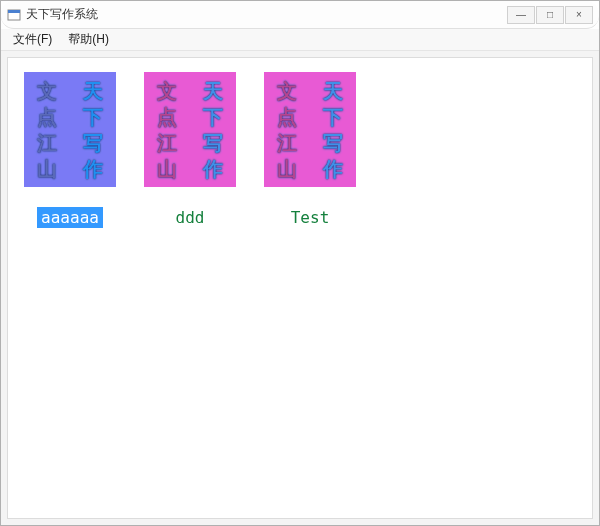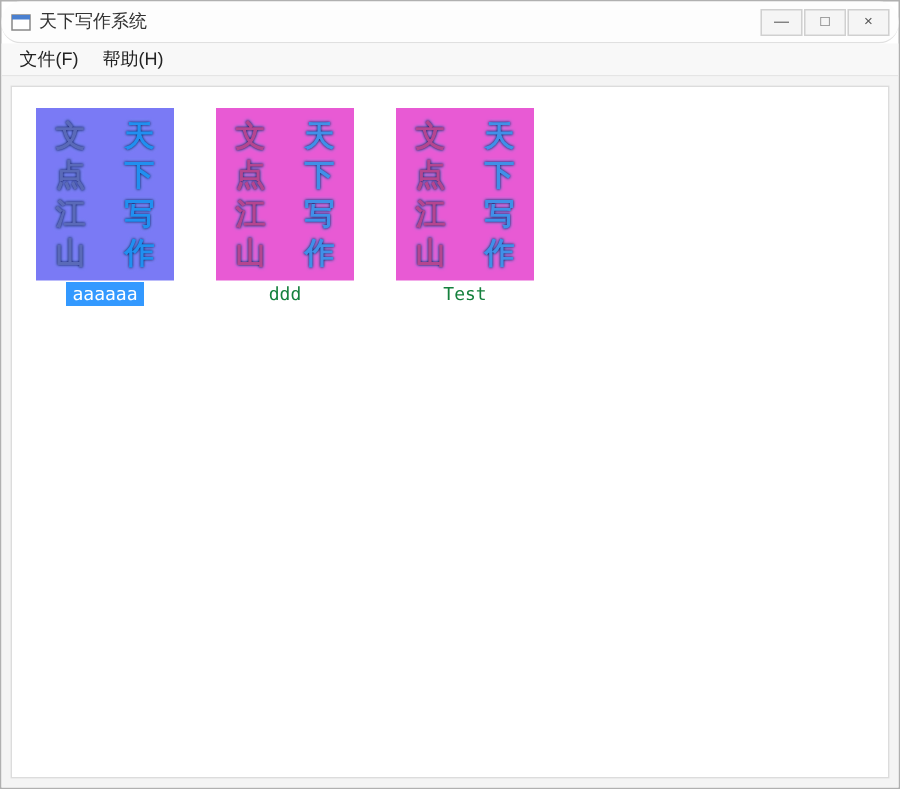--- a/index.html
+++ b/index.html
@@ -118,22 +118,22 @@
     font-size: 20px;
     font-weight: bold;
     line-height: 1.3;
     text-shadow: 0 0 2px #004, 0 0 3px #7af;
   }
   .thumb.selected .col-left .vchar { color: #5a6ab8; }
   .thumb.selected .col-right .vchar { color: #2090f0; }
   .thumb.normal .col-left .vchar { color: #b54590; }
   .thumb.normal .col-right .vchar { color: #4090e8; }
   .label {
-    margin-top: 1px;
-    font-size: 12px;
+    margin-top: 20px;
+    font-size: 16px;
     font-family: "SimSun", monospace;
     padding: 1px 4px;
     text-align: center;
   }
   .label.selected {
     background: #3399ff;
     color: #fff;
   }
   .label.normal {
     color: #15803d;

